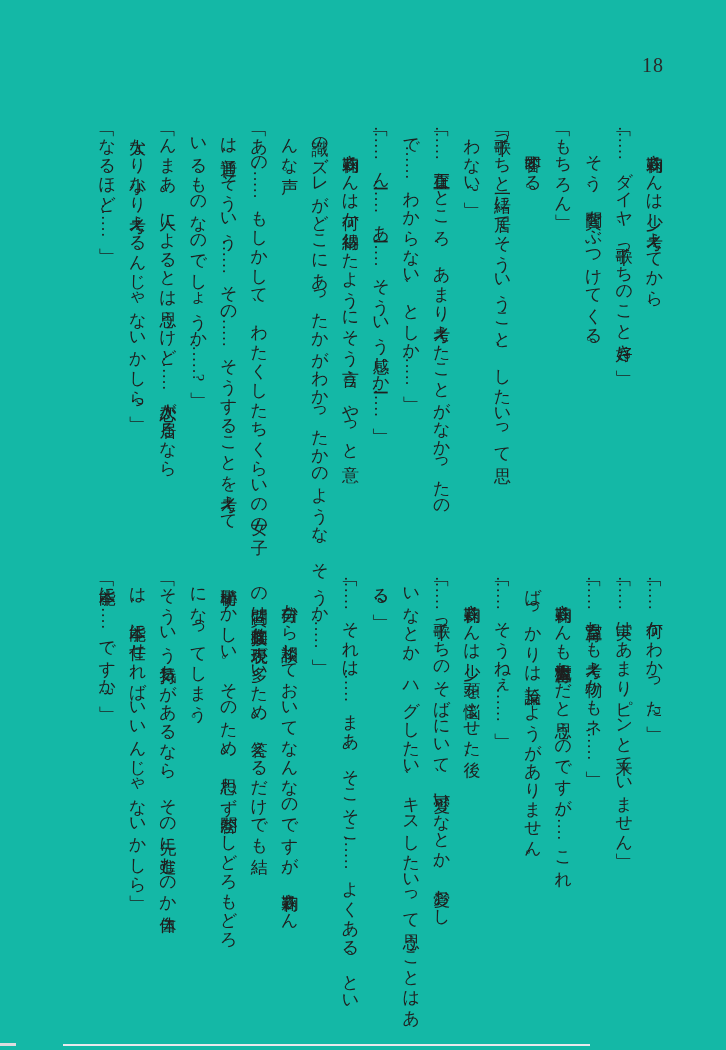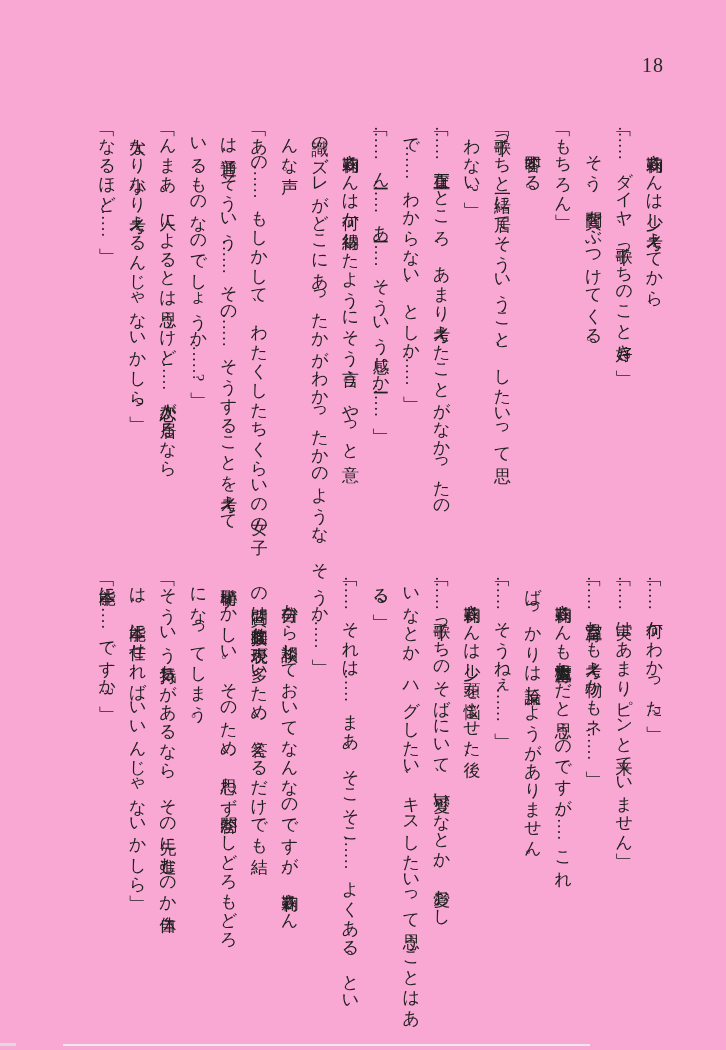--- a/index.html
+++ b/index.html
@@ -4,21 +4,21 @@
 <style>
   html, body {
     margin: 0;
     padding: 0;
     background: #ffffff;
   }
   .page {
     position: relative;
     width: 726px;
     height: 1050px;
-    background: #f9a8d4;
+    background: #14b8a6;
     overflow: hidden;
     font-family: "Liberation Serif", "DejaVu Serif", serif;
     color: #1f1f1f;
   }
   .page-number {
     position: absolute;
     top: 54px;
     left: 642px;
     font-size: 20px;
     letter-spacing: 1px;

